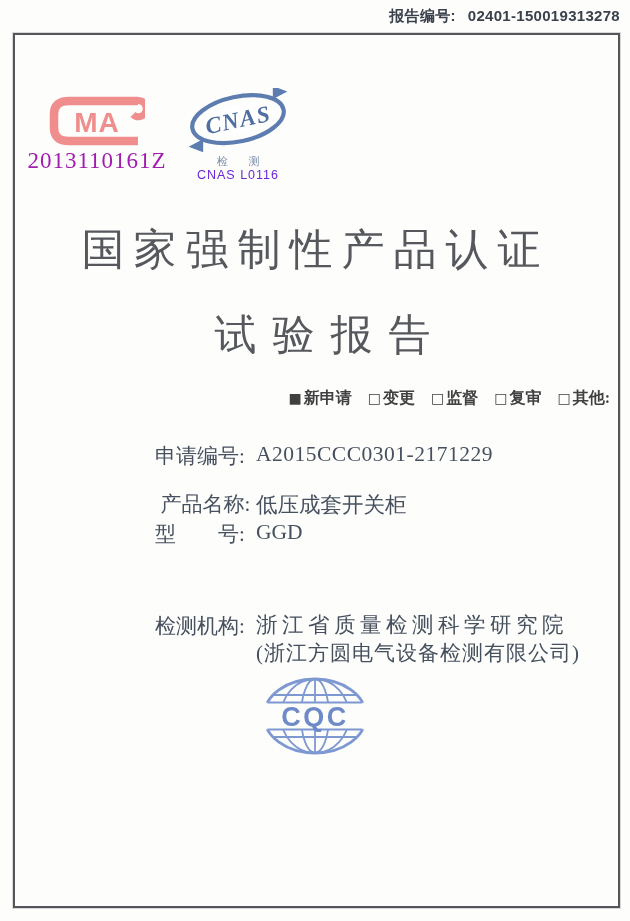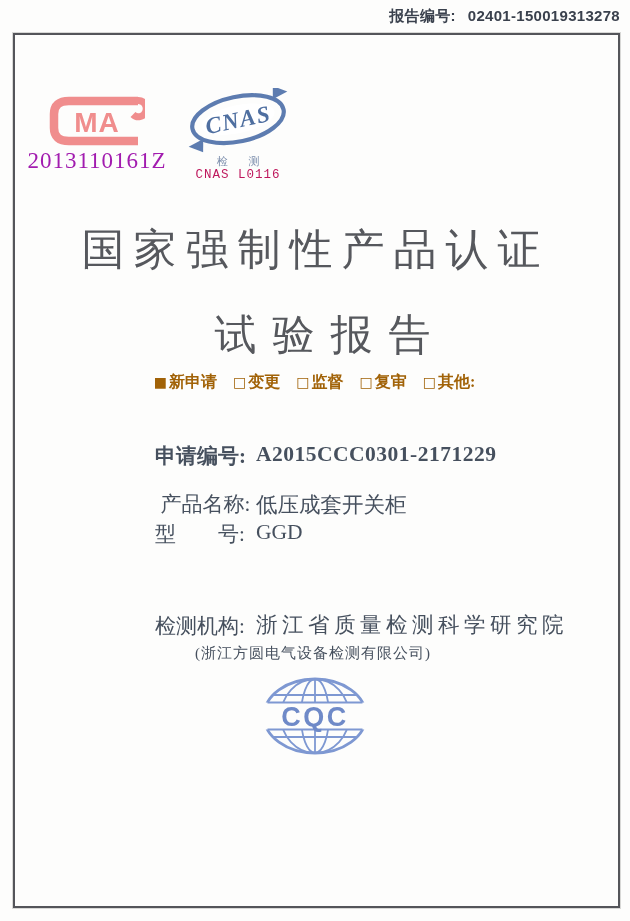--- a/index.html
+++ b/index.html
@@ -29,53 +29,53 @@
     margin-top:2px;
     font-size:23px;color:#a21caf;letter-spacing:1px;
     font-family:"Liberation Serif",serif;
   }
   .cnas{position:absolute;left:183px;top:88px;width:110px;text-align:center;}
   .cnas-caption{
     font-size:11px;color:#7d8fad;letter-spacing:9px;
     padding-left:9px;line-height:13px;margin-top:1px;
   }
   .cnas-no{
-    font-family:Liberation Mono, monospace;
-    font-size:12.5px;color:#be185d;letter-spacing:1px;line-height:15px;
+    font-family:Liberation Sans, sans-serif;
+    font-size:12.5px;color:#6d28d9;letter-spacing:1px;line-height:15px;
   }
   .title-1{
     position:absolute;left:13px;top:221px;width:603px;
     text-align:center;font-size:43px;letter-spacing:9px;padding-left:1px;
     color:#56585d;font-weight:500;
   }
   .title-2{
     position:absolute;left:13px;top:307px;width:603px;
     text-align:center;font-size:42px;letter-spacing:16px;padding-left:16px;
     color:#56585d;font-weight:500;
   }
   .apptype{
-    position:absolute;left:13px;top:372px;width:603px;
-    text-align:center;font-size:16px;font-weight:700;color:#a16207;
+    position:absolute;left:13px;top:388px;width:603px;
+    text-align:right;font-size:16px;font-weight:700;color:#404040;
   }
   .apptype .opt{margin:0 6px;white-space:nowrap;}
   .apptype .glyph{
     font-family:"DejaVu Sans",sans-serif;
     font-size:14px;margin-right:2px;
   }
   .field-row{position:absolute;left:155px;font-size:21px;color:#46505e;}
   .f-label{display:inline-block;width:101px;vertical-align:top;}
   .f-value{display:inline-block;vertical-align:top;font-size:21.5px;}
-  .row-appno{top:442px;font-weight:bold;}
+  .row-appno{top:442px;}
   .row-product{top:490px;text-align:center;}
   .row-model{top:520px;}
   .row-org{top:612px;}
   .row-appno .f-value{letter-spacing:0.5px;}
   .row-org .f-value{letter-spacing:4.5px;line-height:26px;}
   .row-org .f-value2{
-    display:block;margin-left:40px;font-size:15px;
+    display:block;margin-left:101px;font-size:21px;
     letter-spacing:1px;line-height:26px;margin-top:0px;font-family:Liberation Serif, serif;
   }
   .cqc{position:absolute;left:261px;top:676px;width:108px;height:80px;}
   svg{display:block;margin:0 auto;}
 </style>
 </head>
 <body>
 
 <div>
 

